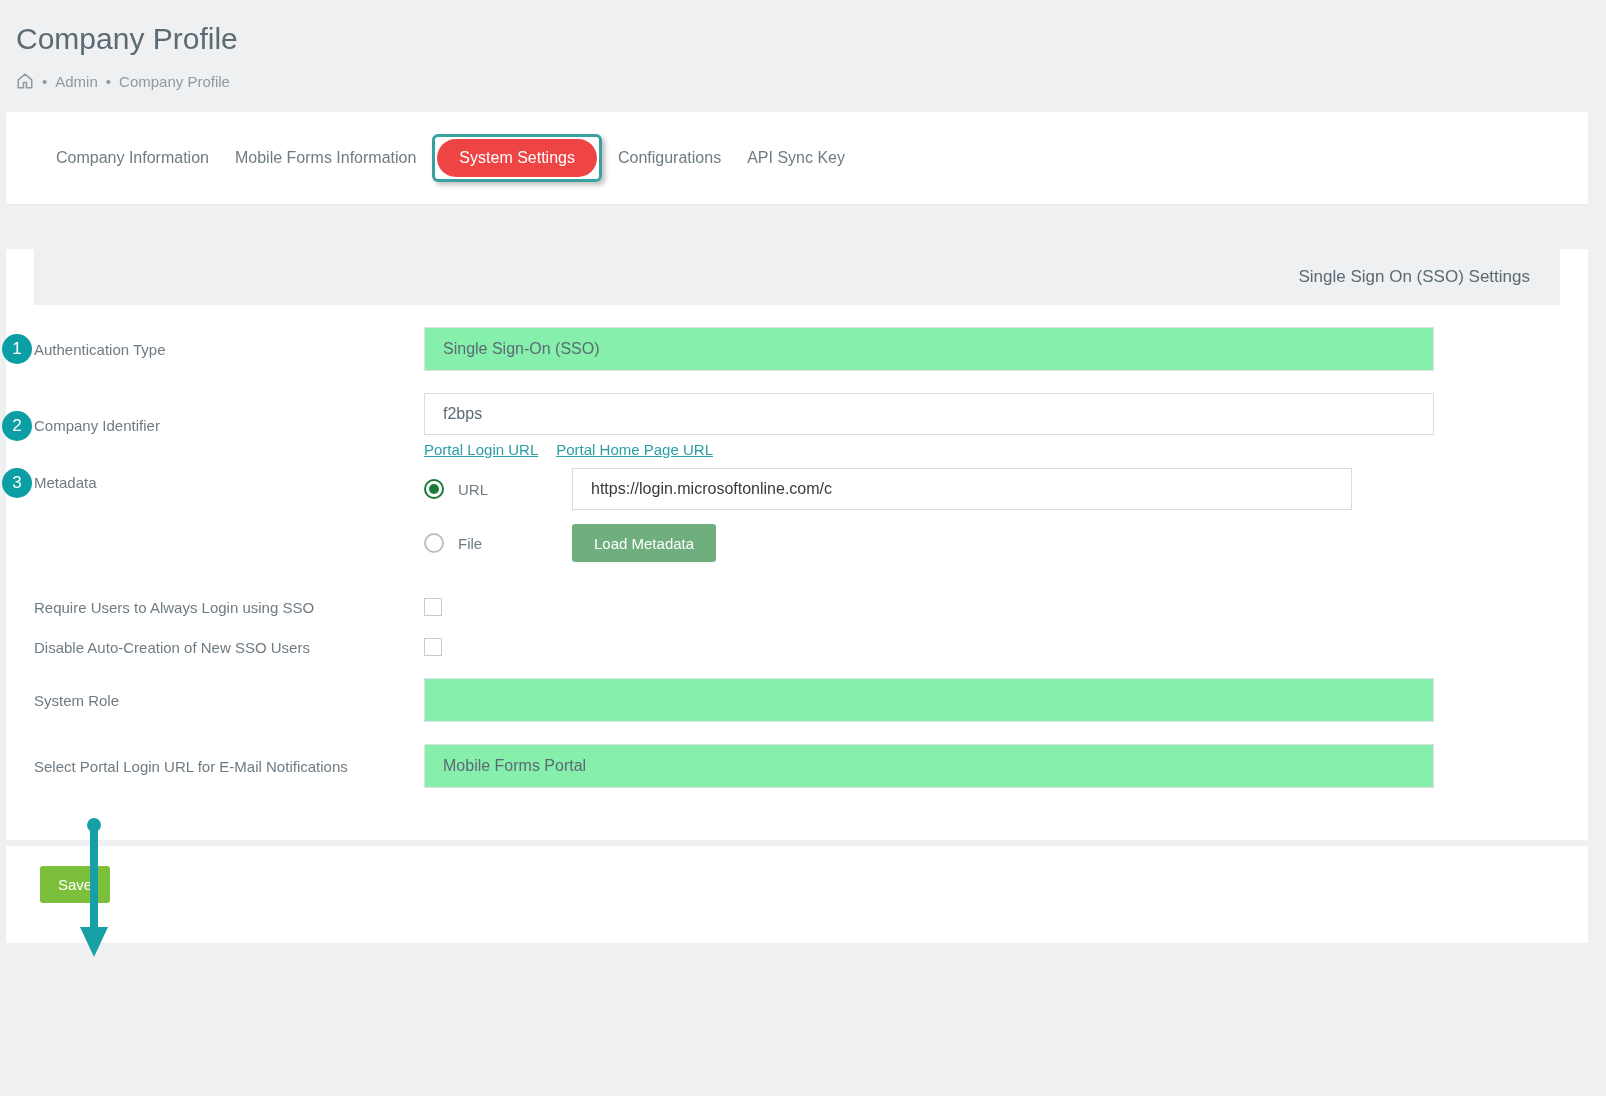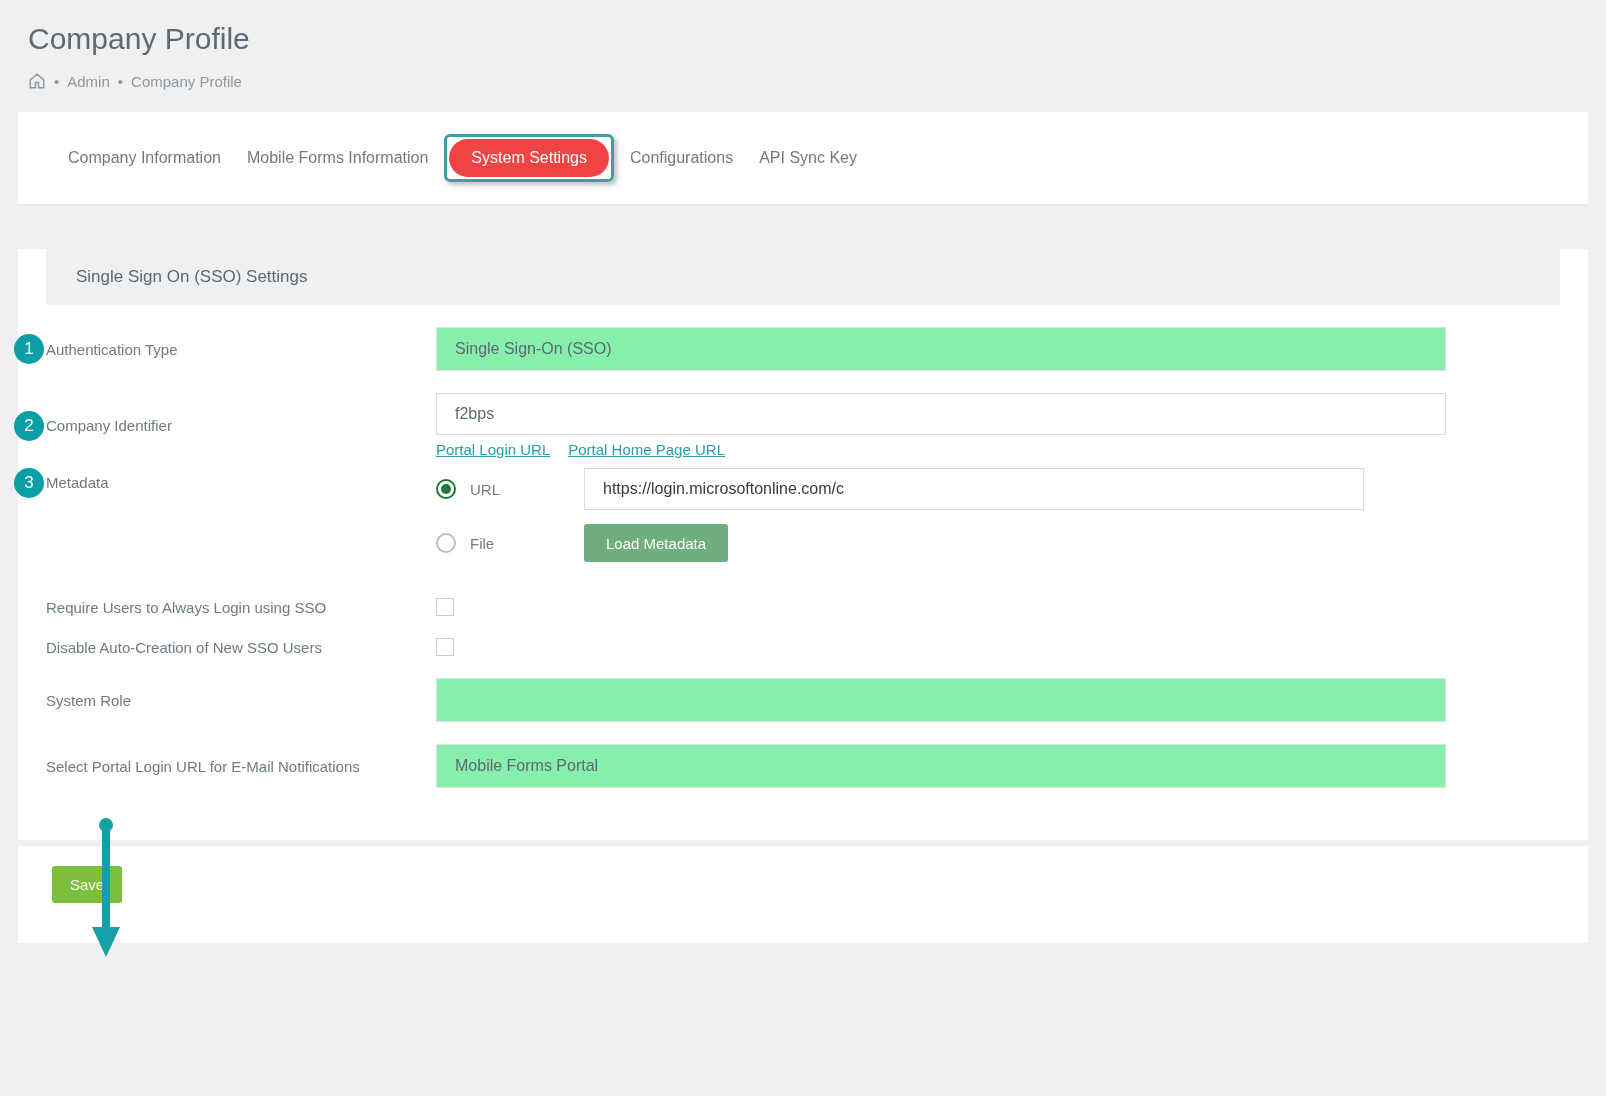--- a/index.html
+++ b/index.html
@@ -4,21 +4,21 @@
 <style>
   * { box-sizing: border-box; margin: 0; padding: 0; }
   body {
     font-family: "Segoe UI", Arial, sans-serif;
     background: #eff0f1;
     color: #6f7b83;
     font-size: 15px;
     width: 1606px;
   }
   .page-wrap {
-    padding: 0 18px 30px 18px;
+    padding: 0 18px 30px 6px;
   }
   h1.page-title {
     font-size: 30px;
     font-weight: 500;
     color: #5b6a73;
     padding: 22px 10px 8px 10px;
   }
   .breadcrumb {
     display: flex;
     align-items: center;
@@ -64,20 +64,21 @@
     background: #ffffff;
     margin-top: 4px;
     padding: 0 0 30px 0;
   }
   .section-header {
     background: #eef0f2;
     color: #5b6a73;
     font-size: 17px;
     padding: 18px 30px;
     margin: 0 28px;
+    text-align: right;
   }
   .form-area {
     padding: 22px 28px 0 28px;
   }
   .form-row {
     display: flex;
     align-items: center;
     margin-bottom: 22px;
   }
   .form-row.tight { margin-bottom: 10px; }

